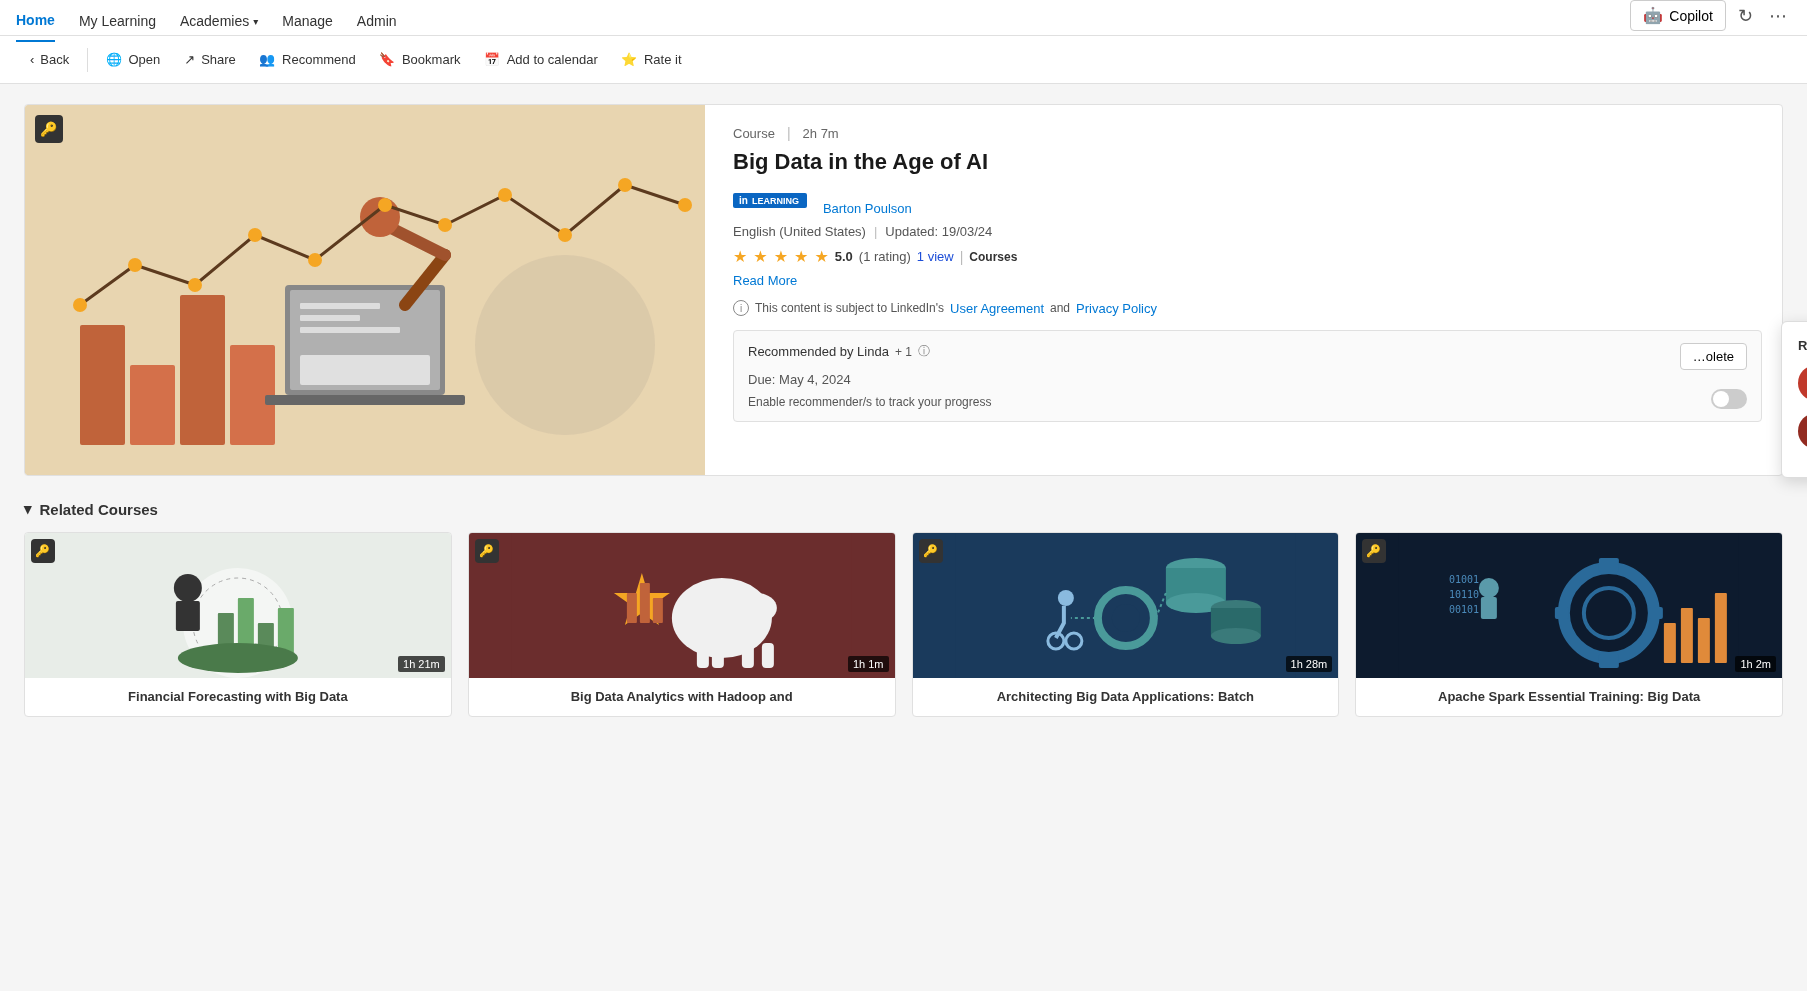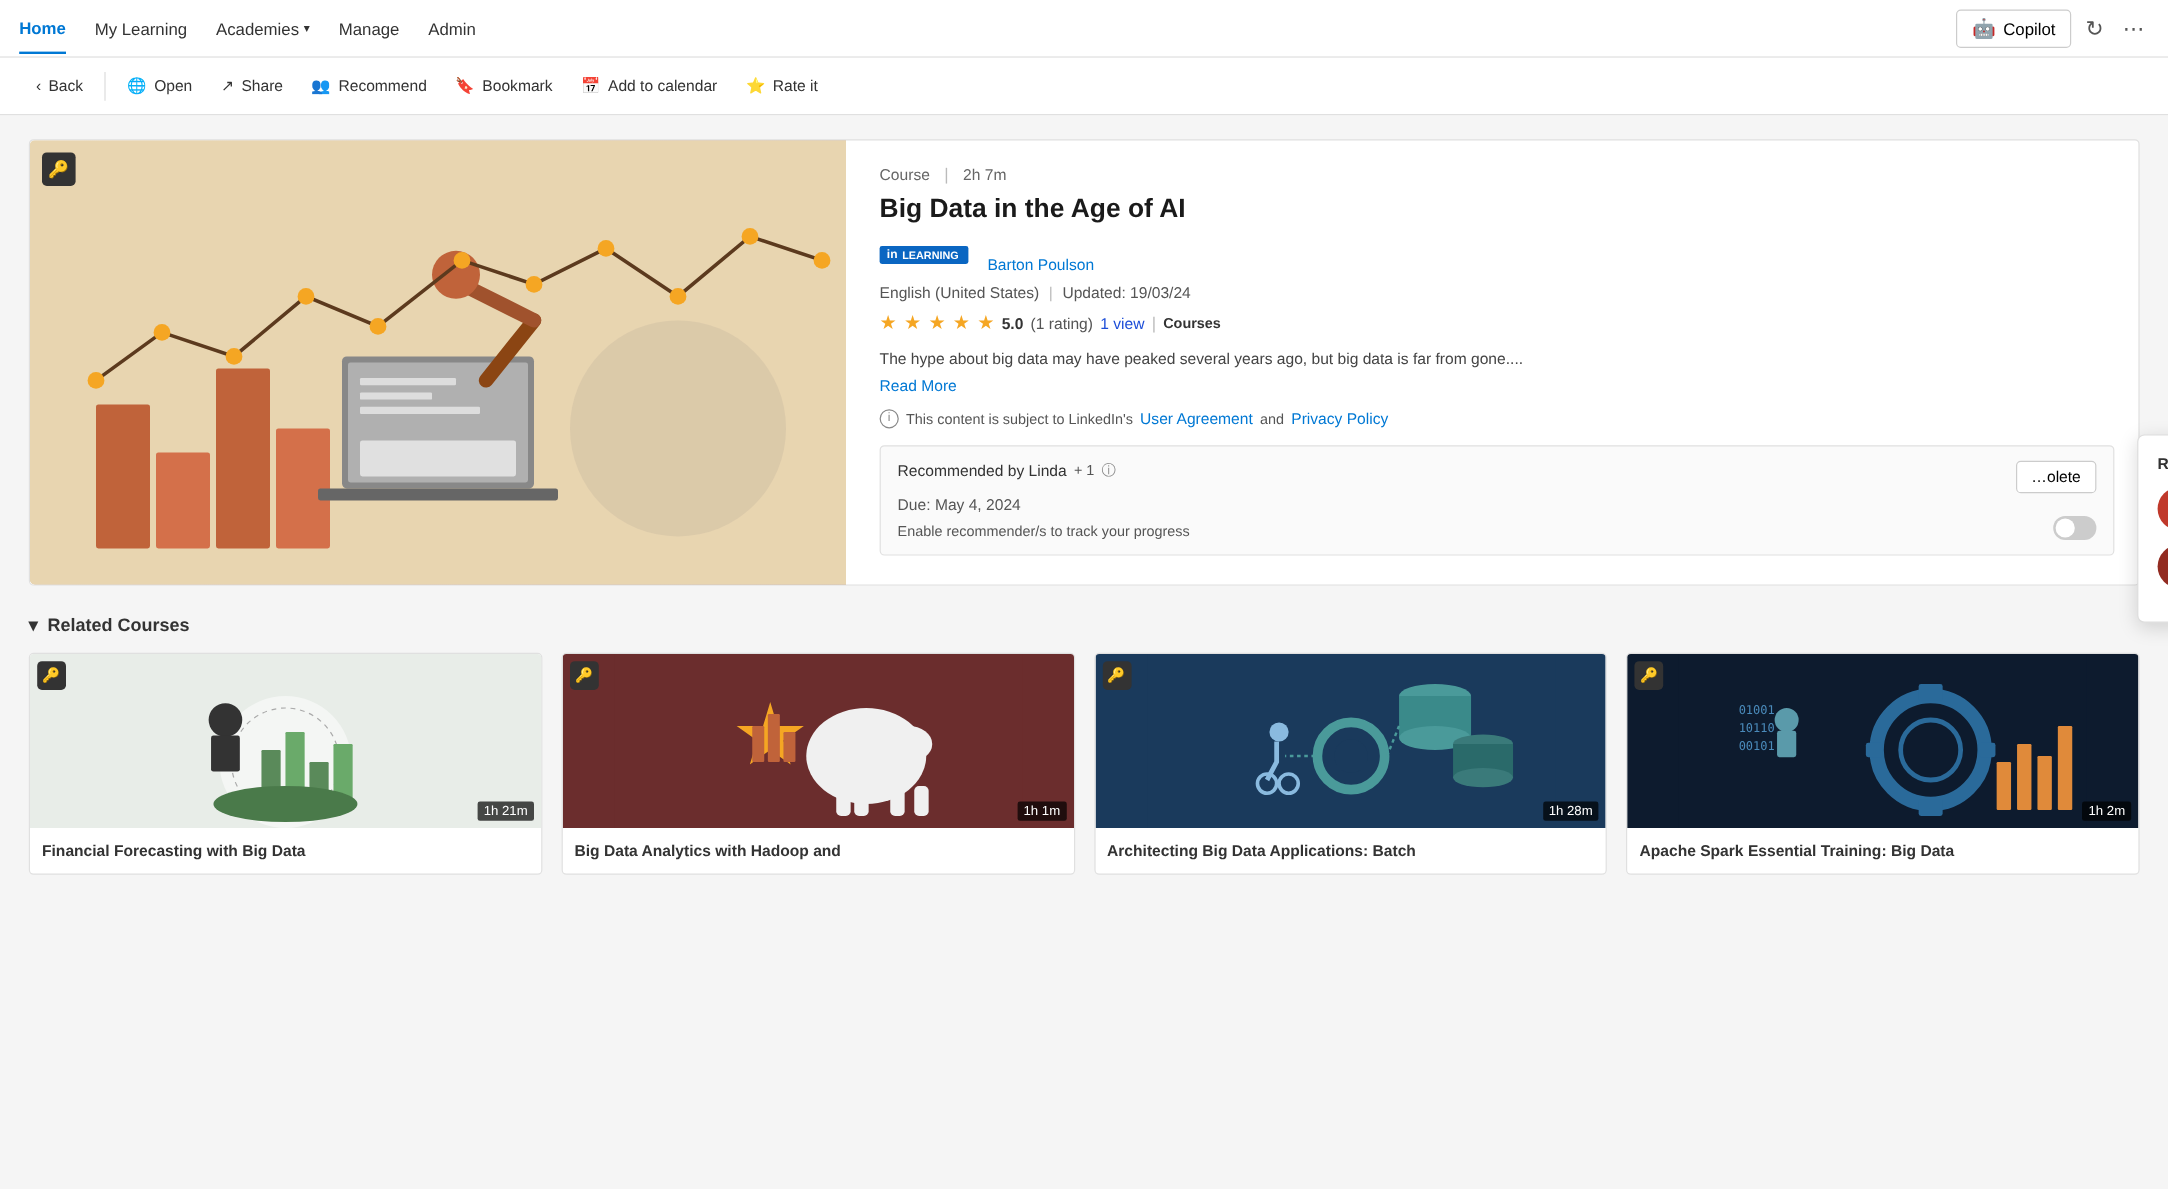--- a/index.html
+++ b/index.html
@@ -3,23 +3,23 @@
   <meta charset="utf-8">
   <style>
     * { box-sizing: border-box; margin: 0; padding: 0; }
     body { font-family: 'Segoe UI', Arial, sans-serif; background: #f5f5f5; color: #333; font-size: 14px; }
 
     
     .topnav {
       background: #fff;
       border-bottom: 1px solid #e0e0e0;
       display: flex;
-      align-items: center;
+      align-items: flex-start;
       padding: 0 16px;
-      height: 48px;
+      height: 36px;
       position: relative;
     }
     .topnav-left {
       display: flex;
       align-items: center;
       gap: 24px;
       flex: 1;
     }
     .nav-item {
       font-size: 14px;
@@ -399,20 +399,21 @@
       width: 24px;
       height: 24px;
       display: flex;
       align-items: center;
       justify-content: center;
       color: #fff;
       font-size: 12px;
     }
     .card-body {
       padding: 10px;
+      text-align: center;
     }
     .card-title {
       font-size: 13px;
       font-weight: 600;
       color: #333;
       line-height: 1.4;
     }
 
     
     .thumb-svg {
@@ -548,21 +549,20 @@
         <span class="star">★</span>
         <span class="star">★</span>
         <span class="star">★</span>
         <span class="star">★</span>
         <span class="rating-score">5.0</span>
         <span class="rating-count">(1 rating)</span>
         <span class="views">1 view</span>
         <span style="color:#bbb;">|</span>
         <span class="level-badge">Courses</span>
       </div>
-      <p class="description">The hype about big data may have peaked several years ago, but big data is far from gone....</p>
       <a class="read-more">Read More</a>
 
       <div class="agreement-row">
         <span class="info-icon">i</span>
         <span>This content is subject to LinkedIn's</span>
         <a class="read-more">User Agreement</a>
         <span>and</span>
         <a class="read-more">Privacy Policy</a>
       </div>
 

